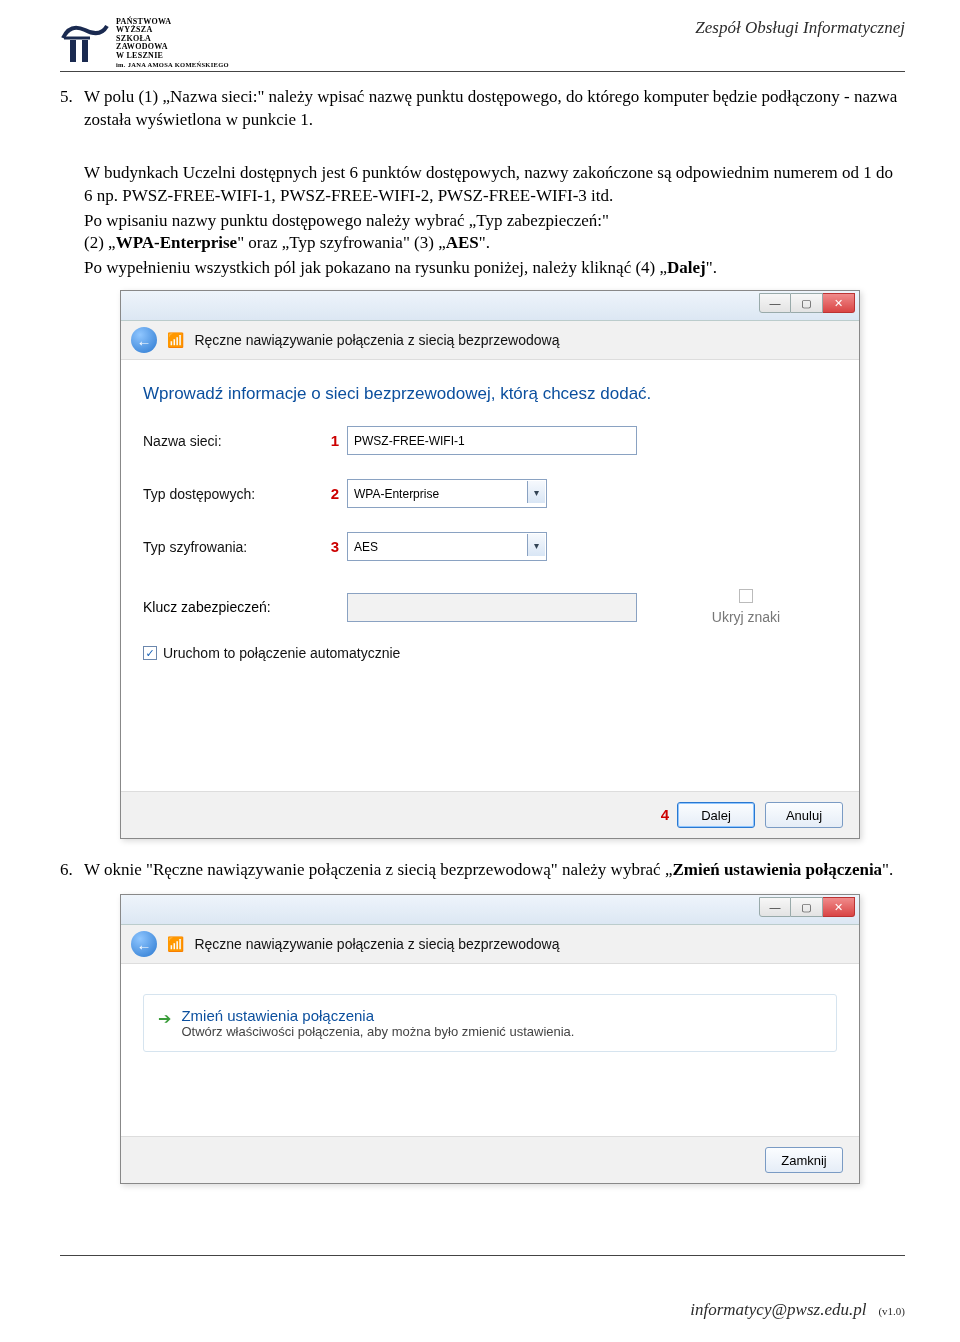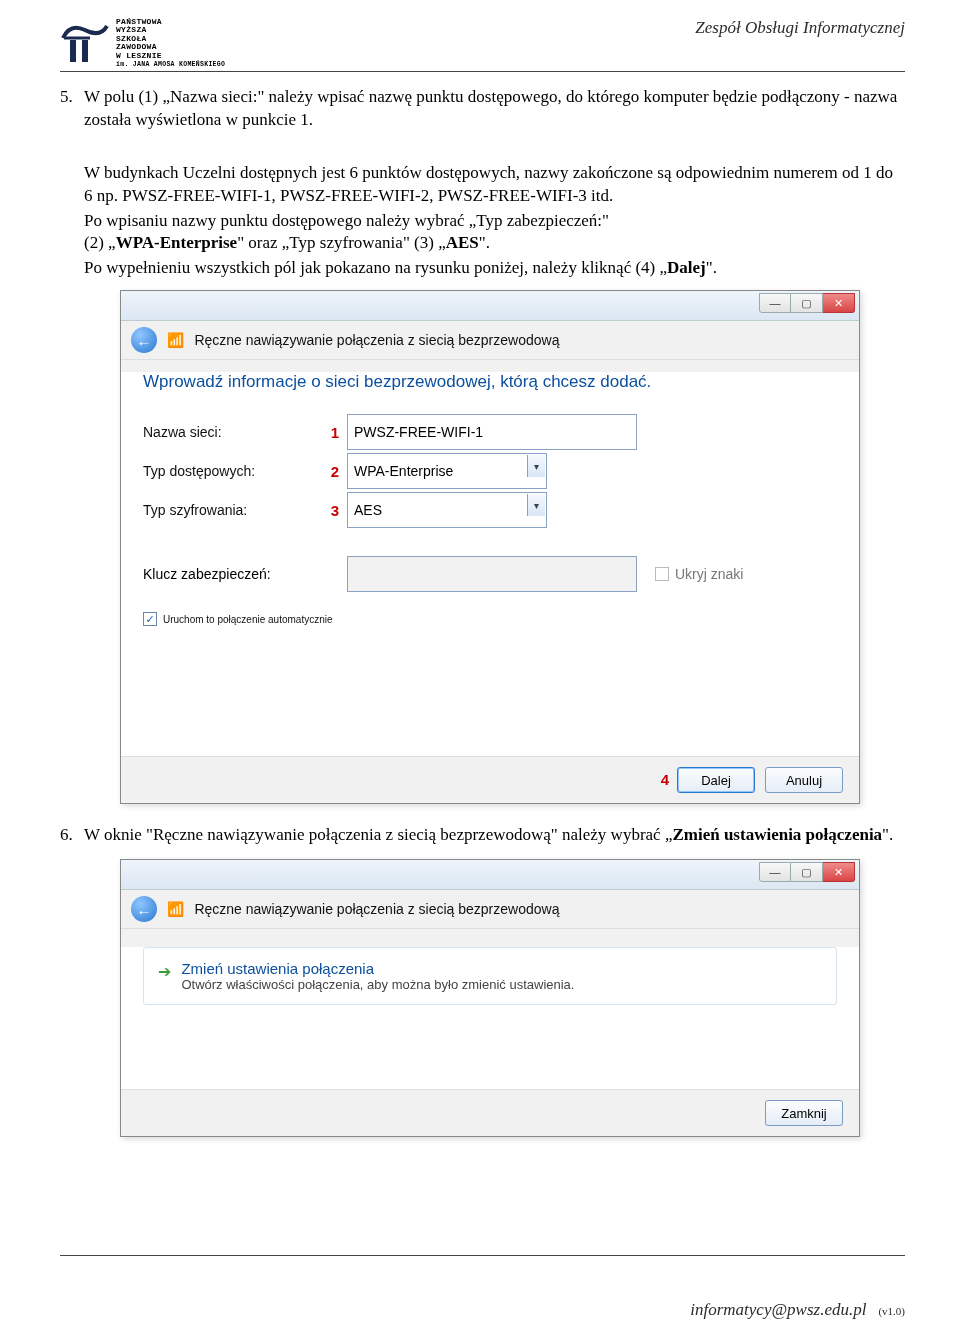--- a/index.html
+++ b/index.html
@@ -8,21 +8,21 @@
     height: 1342px;
     background: #fff;
     font-family: "Times New Roman", serif;
     color: #000;
     position: relative;
     padding: 18px 55px 60px 60px;
   }
   .header-row { display: flex; justify-content: space-between; align-items: flex-start; }
   .logo-block { display: flex; align-items: flex-start; gap: 6px; }
   .logo-svg { width: 50px; height: 50px; }
-  .logo-text { font-family: Liberation Mono, monospace; font-size: 8px; line-height: 1.05; font-weight: bold; letter-spacing: 0.3px; }
+  .logo-text { font-family: Liberation Serif, serif; font-size: 8px; line-height: 1.05; font-weight: bold; letter-spacing: 0.3px; }
   .header-right { font-style: italic; font-size: 17px; color: #2b2b2b; text-align: right; }
   .hr-top { border: 0; border-top: 1px solid #444; margin: 2px 0 14px 0; }
   .doc-text { font-size: 17px; line-height: 1.35; }
   .doc-text p { margin: 0 0 2px 0; }
   .bold { font-weight: bold; }
   .num-item { display: flex; gap: 6px; margin-bottom: 2px; }
   .num-item .num { min-width: 18px; }
   .indent { padding-left: 24px; margin-top: 28px; }
 
   
@@ -47,45 +47,45 @@
   .win-controls { position: absolute; right: 4px; top: 2px; display: flex; gap: 0; }
   .wc-btn {
     width: 32px; height: 20px;
     background: linear-gradient(#f7f7f7,#e3e3e3);
     border: 1px solid #9aa; border-left: none;
     display: flex; align-items: center; justify-content: center;
     font-size: 11px; color: #333;
   }
   .wc-btn:first-child { border-left: 1px solid #9aa; border-radius: 0 0 0 3px; }
   .wc-btn.close { background: linear-gradient(#f08b8b,#d94545); color: #fff; border-color:#b33; border-radius: 0 0 3px 0; }
-  .win-body { padding: 0 22px 14px 22px; background: #fff; }
+  .win-body { padding: 12px 22px 14px 22px; background: #fff; }
   .crumb-row { display: flex; align-items: center; gap: 10px; padding: 6px 10px; background:#f1f1f1; border-bottom:1px solid #ddd; }
   .back-circle {
     width: 26px; height: 26px; border-radius: 50%;
     background: radial-gradient(circle at 35% 30%, #8fc6ff, #2a78d0);
     display: flex; align-items: center; justify-content: center;
     color: #fff; font-size: 15px;
   }
   .crumb-icon { color:#4a8; font-size:14px; }
   .crumb-text { color:#111; font-size: 14px; }
   .dlg-heading { color:#0b4f9e; font-size: 17px; margin: 12px 0 22px 0; }
-  .form-table { display: grid; grid-template-columns: 180px 24px 290px; row-gap: 3px; align-items: center; font-size: 14px; color:#111; }
+  .form-table { display: grid; grid-template-columns: 180px 24px 290px; row-gap: 24px; align-items: center; font-size: 14px; color:#111; }
   .form-table .lbl { color:#111; }
   .marker { color:#c00; font-weight:bold; text-align:center; font-size:15px; }
   .txt-input {
-    height: 36px; border: 1px solid #8aa2c2; padding: 2px 6px;
-    background: #fff; font-size: 14px; width: 100%;
+    height: 29px; border: 1px solid #8aa2c2; padding: 2px 6px;
+    background: #fff; font-size: 12px; width: 100%;
   }
   .combo { position: relative; width: 200px; }
   .combo .txt-input { padding-right: 22px; }
   .combo .drop { position:absolute; right:2px; top:2px; width:18px; height:22px;
     background: linear-gradient(#f6f9fd,#d9e6f5); border-left:1px solid #8aa2c2;
     display:flex; align-items:center; justify-content:center; font-size:10px; color:#345; }
   .disabled-input { background:#f2f2f2; color:#888; }
-  .chk-row { display:flex; align-items:center; gap:6px; margin:6px 0; font-size:10px; color:#111; }
+  .chk-row { display:flex; align-items:center; gap:6px; margin:6px 0; font-size:14px; color:#111; }
   .chk { width:14px; height:14px; border:1px solid #6b87ad; background:#fff; display:inline-flex; align-items:center; justify-content:center; font-size:11px; color:#1560b8; }
   .chk.checked::after { content:"✓"; }
   .warn-row { font-size:13px; color:#444; margin-left:20px; }
   .hide-chars { display:flex; align-items:center; gap:6px; font-size:14px; color:#777; }
   .key-row { display:grid; grid-template-columns:180px 24px 290px 1fr; align-items:center; gap:0; }
   .btn-row { display:flex; justify-content:flex-end; gap:10px; padding:10px 16px; background:#f1f1f1; border-top:1px solid #ddd; }
   .win-btn {
     min-width: 78px; height:26px; padding:0 12px;
     background: linear-gradient(#fbfdff,#e5edf7);
     border:1px solid #7a9bc4; border-radius:3px; font-size:13px;
@@ -189,21 +189,21 @@
       <div class="combo">
         <input class="txt-input" readonly="" value="AES" style="">
         <div class="drop">▾</div>
       </div>
     </div>
 
     <div class="key-row" style="margin-top:28px;">
       <div class="lbl">Klucz zabezpieczeń:</div>
       <div></div>
       <input class="txt-input disabled-input" disabled="" value="" style="">
-      <div class="hide-chars" style="padding-left:18px;">
+      <div class="hide-chars" style="padding-left:18px;flex-direction:column;">
         <span class="chk" style="border-color:#bbb;"></span>
         <span>Ukryj znaki</span>
       </div>
     </div>
 
     <div style="height:14px;"></div>
     <div class="chk-row">
       <span class="chk checked"></span>
       <span>Uruchom to połączenie automatycznie</span>
     </div>

